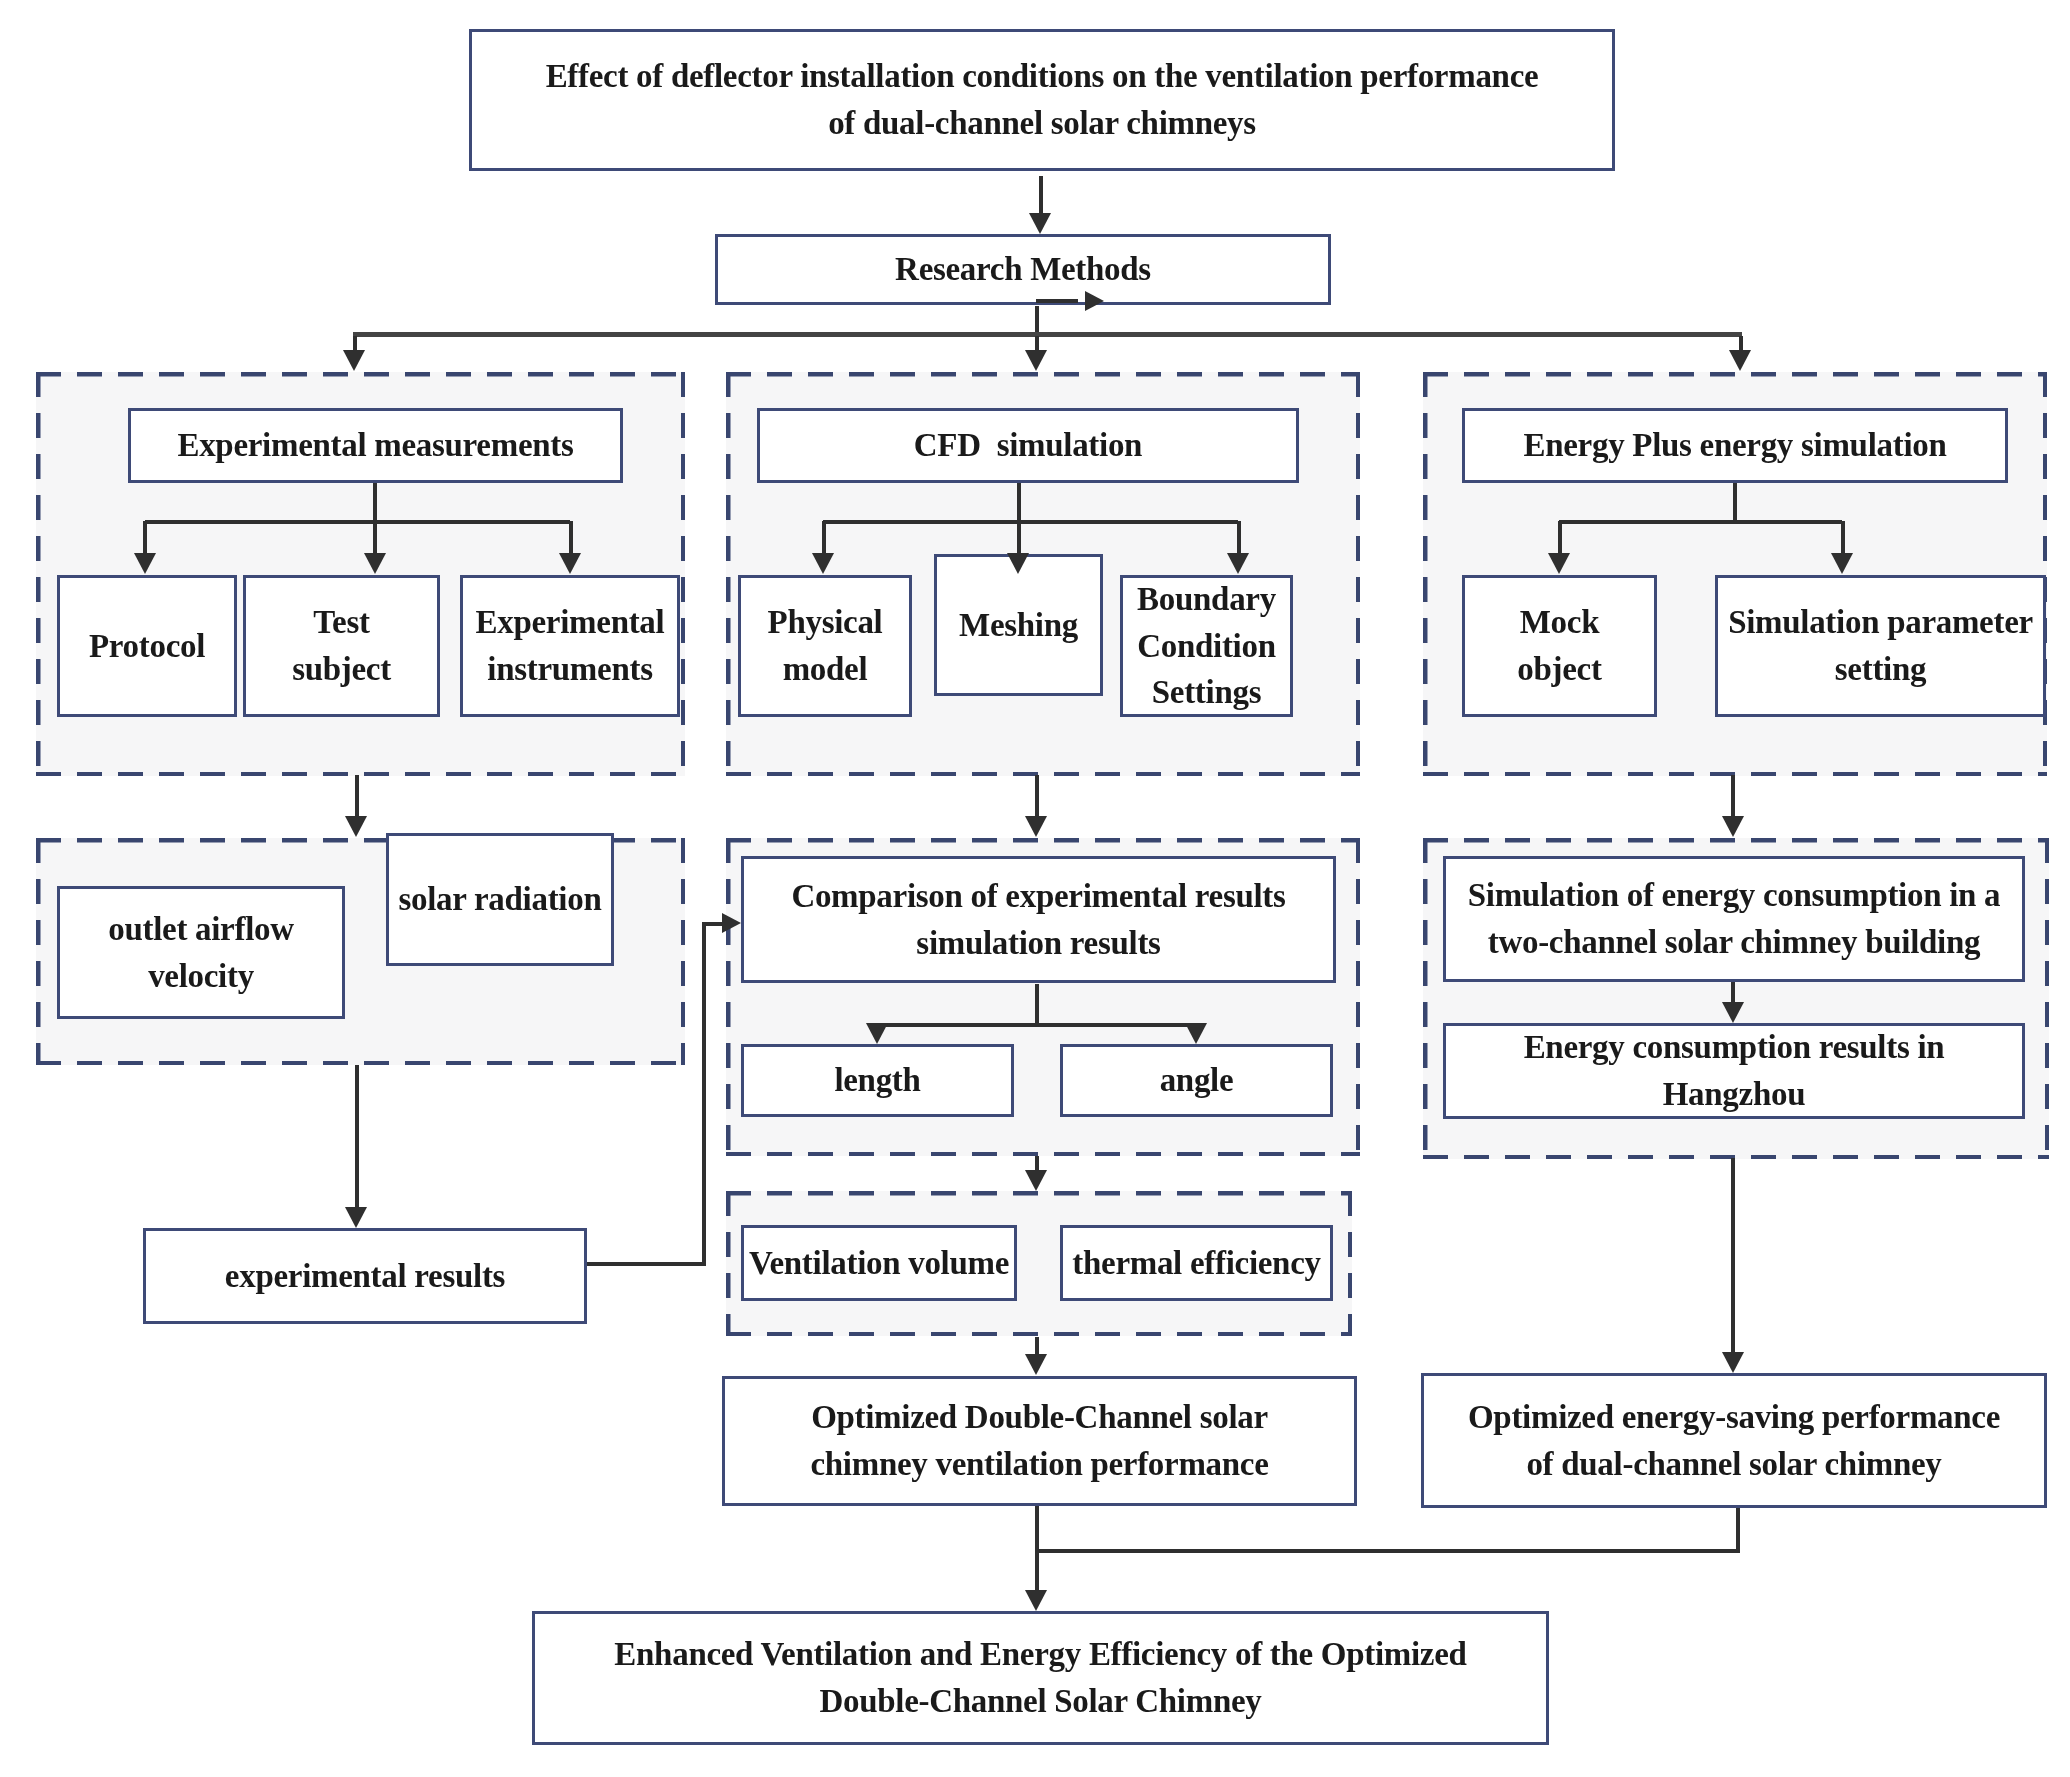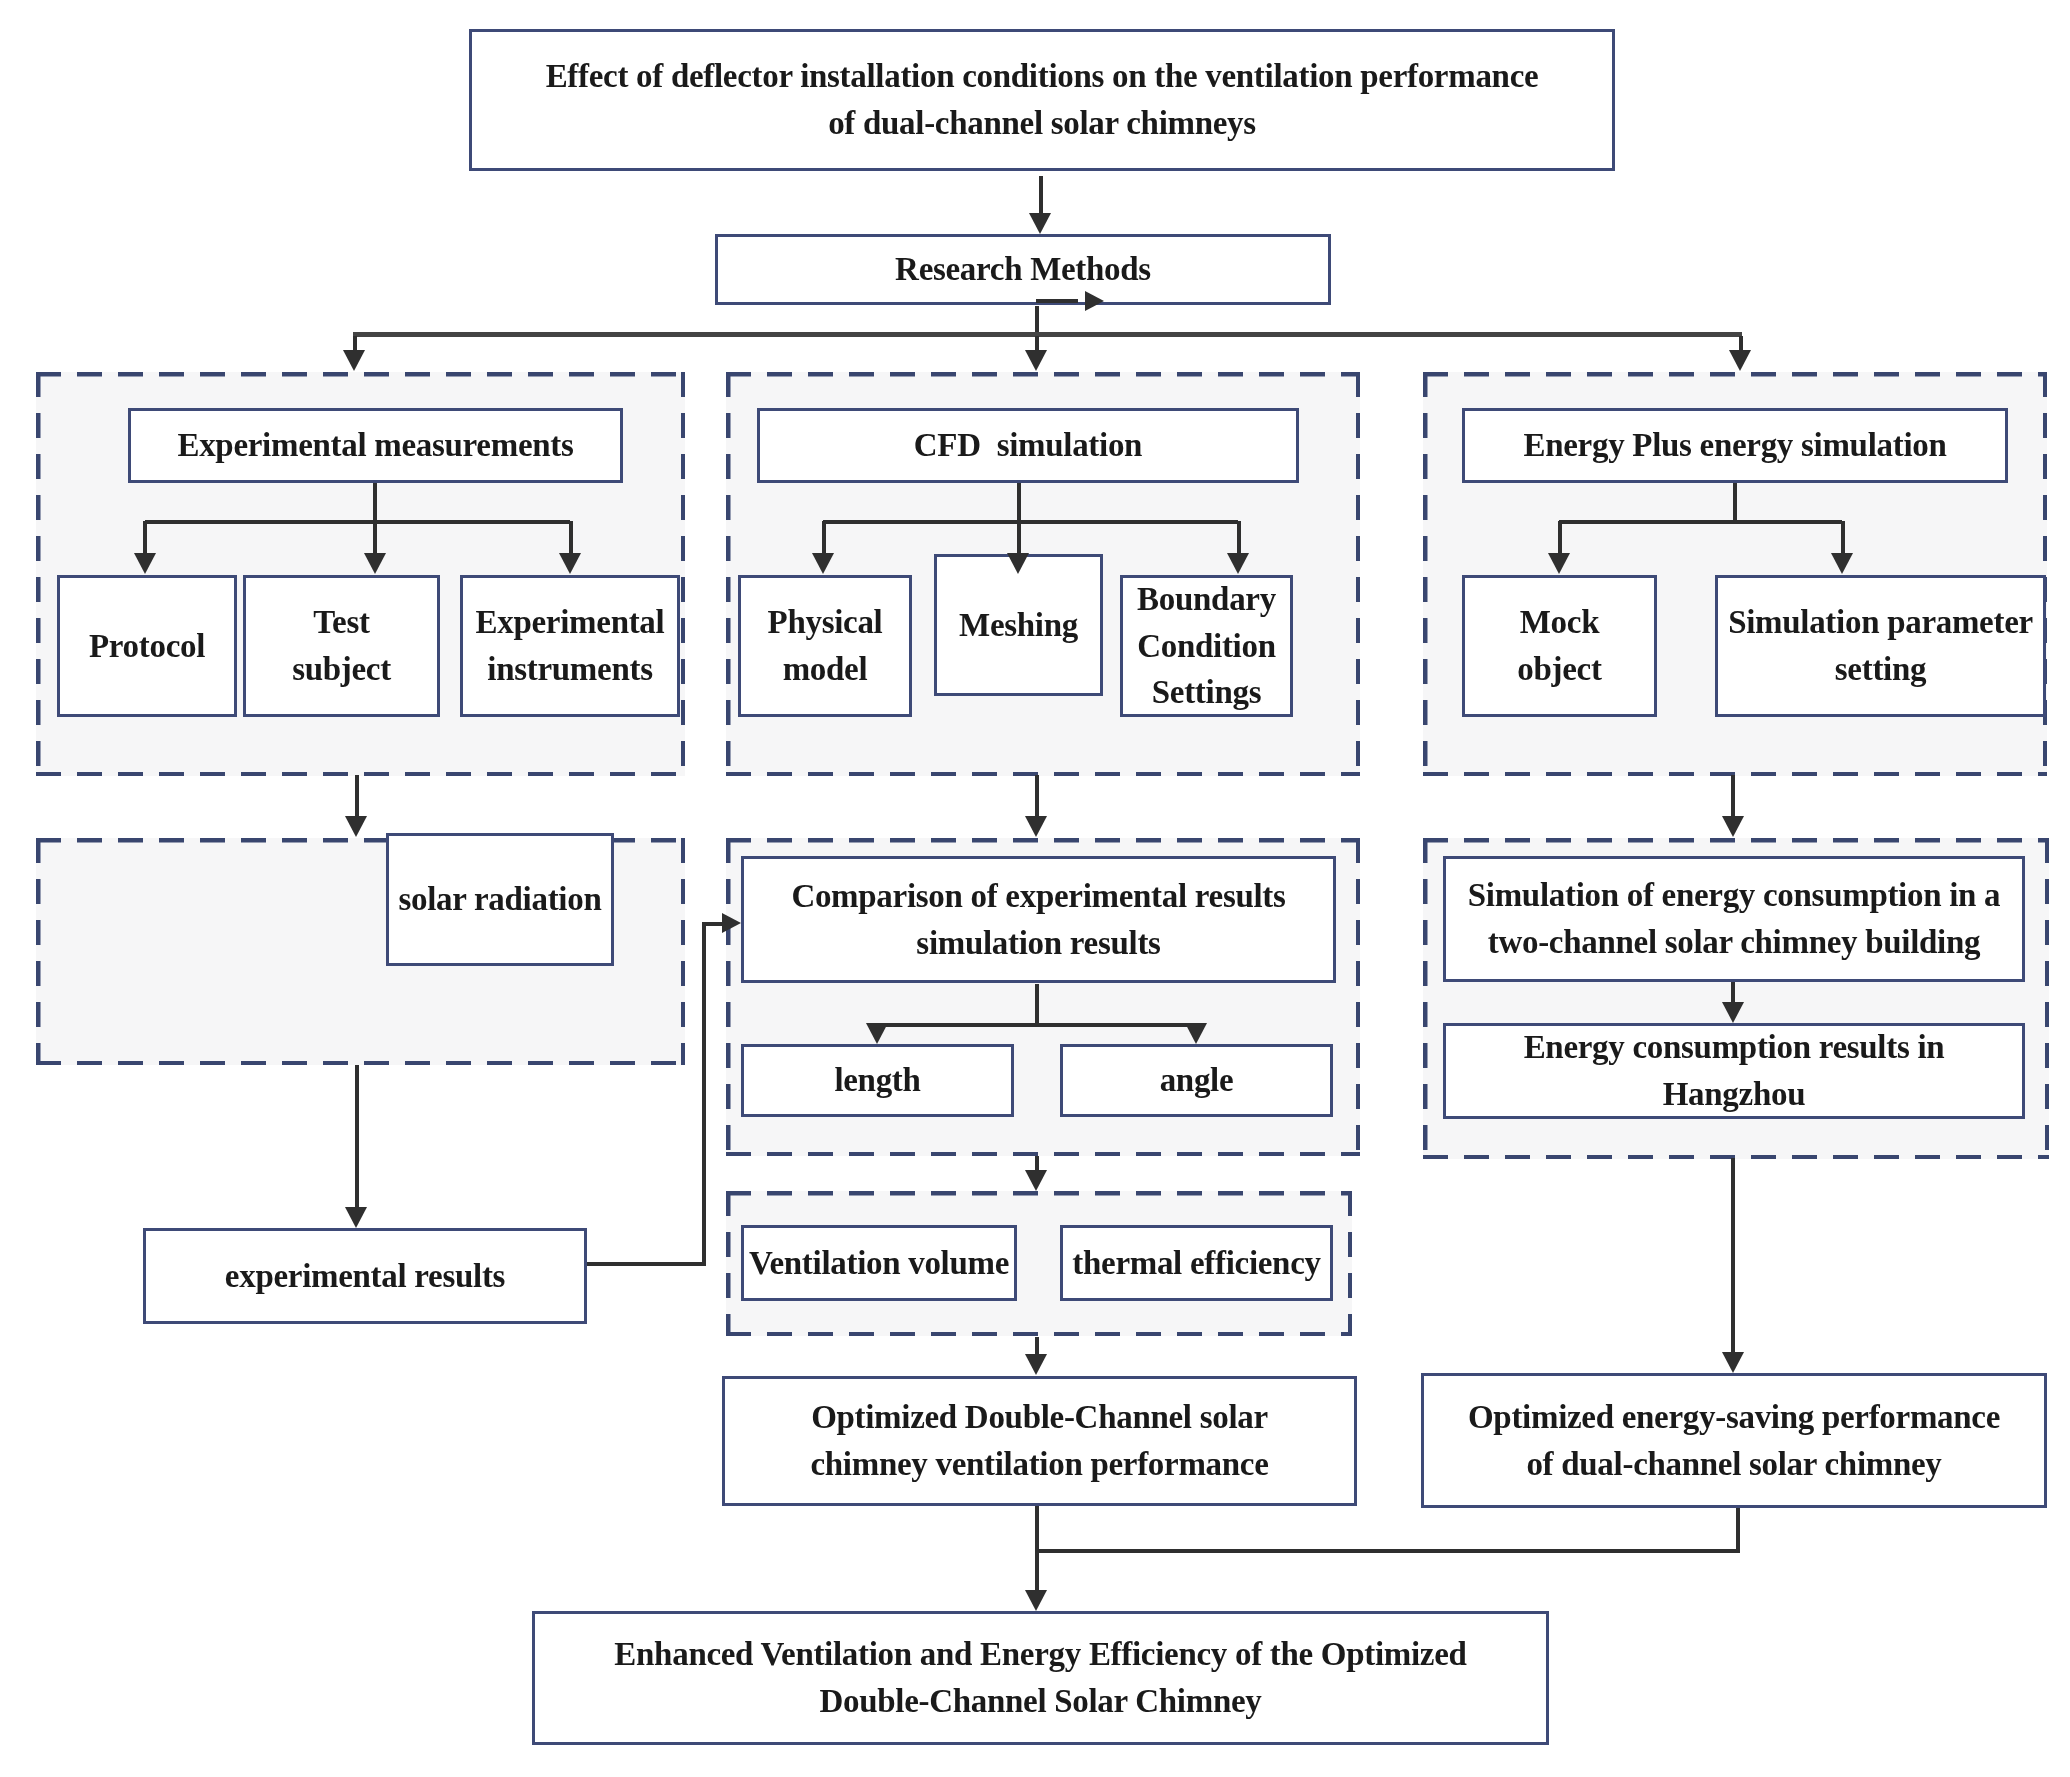--- a/index.html
+++ b/index.html
@@ -72,20 +72,22 @@
   <div class="box" style="left:1120px;top:575px;width:173px;height:142px">Boundary
 Condition
 Settings</div>
 
   <div class="box" style="left:1462px;top:408px;width:546px;height:75px">Energy Plus energy simulation</div>
   <div class="box" style="left:1462px;top:575px;width:195px;height:142px">Mock
 object</div>
   <div class="box" style="left:1715px;top:575px;width:331px;height:142px">Simulation parameter
 setting</div>
 
+  <div class="box" style="left:57px;top:886px;width:288px;height:133px">outlet airflow
+velocity</div>
   <div class="box" style="left:386px;top:833px;width:228px;height:133px">solar radiation</div>
 
   <div class="box" style="left:741px;top:856px;width:595px;height:127px">Comparison of experimental results
 simulation results</div>
   <div class="box" style="left:741px;top:1044px;width:273px;height:73px">length</div>
   <div class="box" style="left:1060px;top:1044px;width:273px;height:73px">angle</div>
 
   <div class="box" style="left:1443px;top:856px;width:582px;height:126px">Simulation of energy consumption in a
 two-channel solar chimney building</div>
   <div class="box" style="left:1443px;top:1023px;width:582px;height:96px">Energy consumption results in Hangzhou</div>

